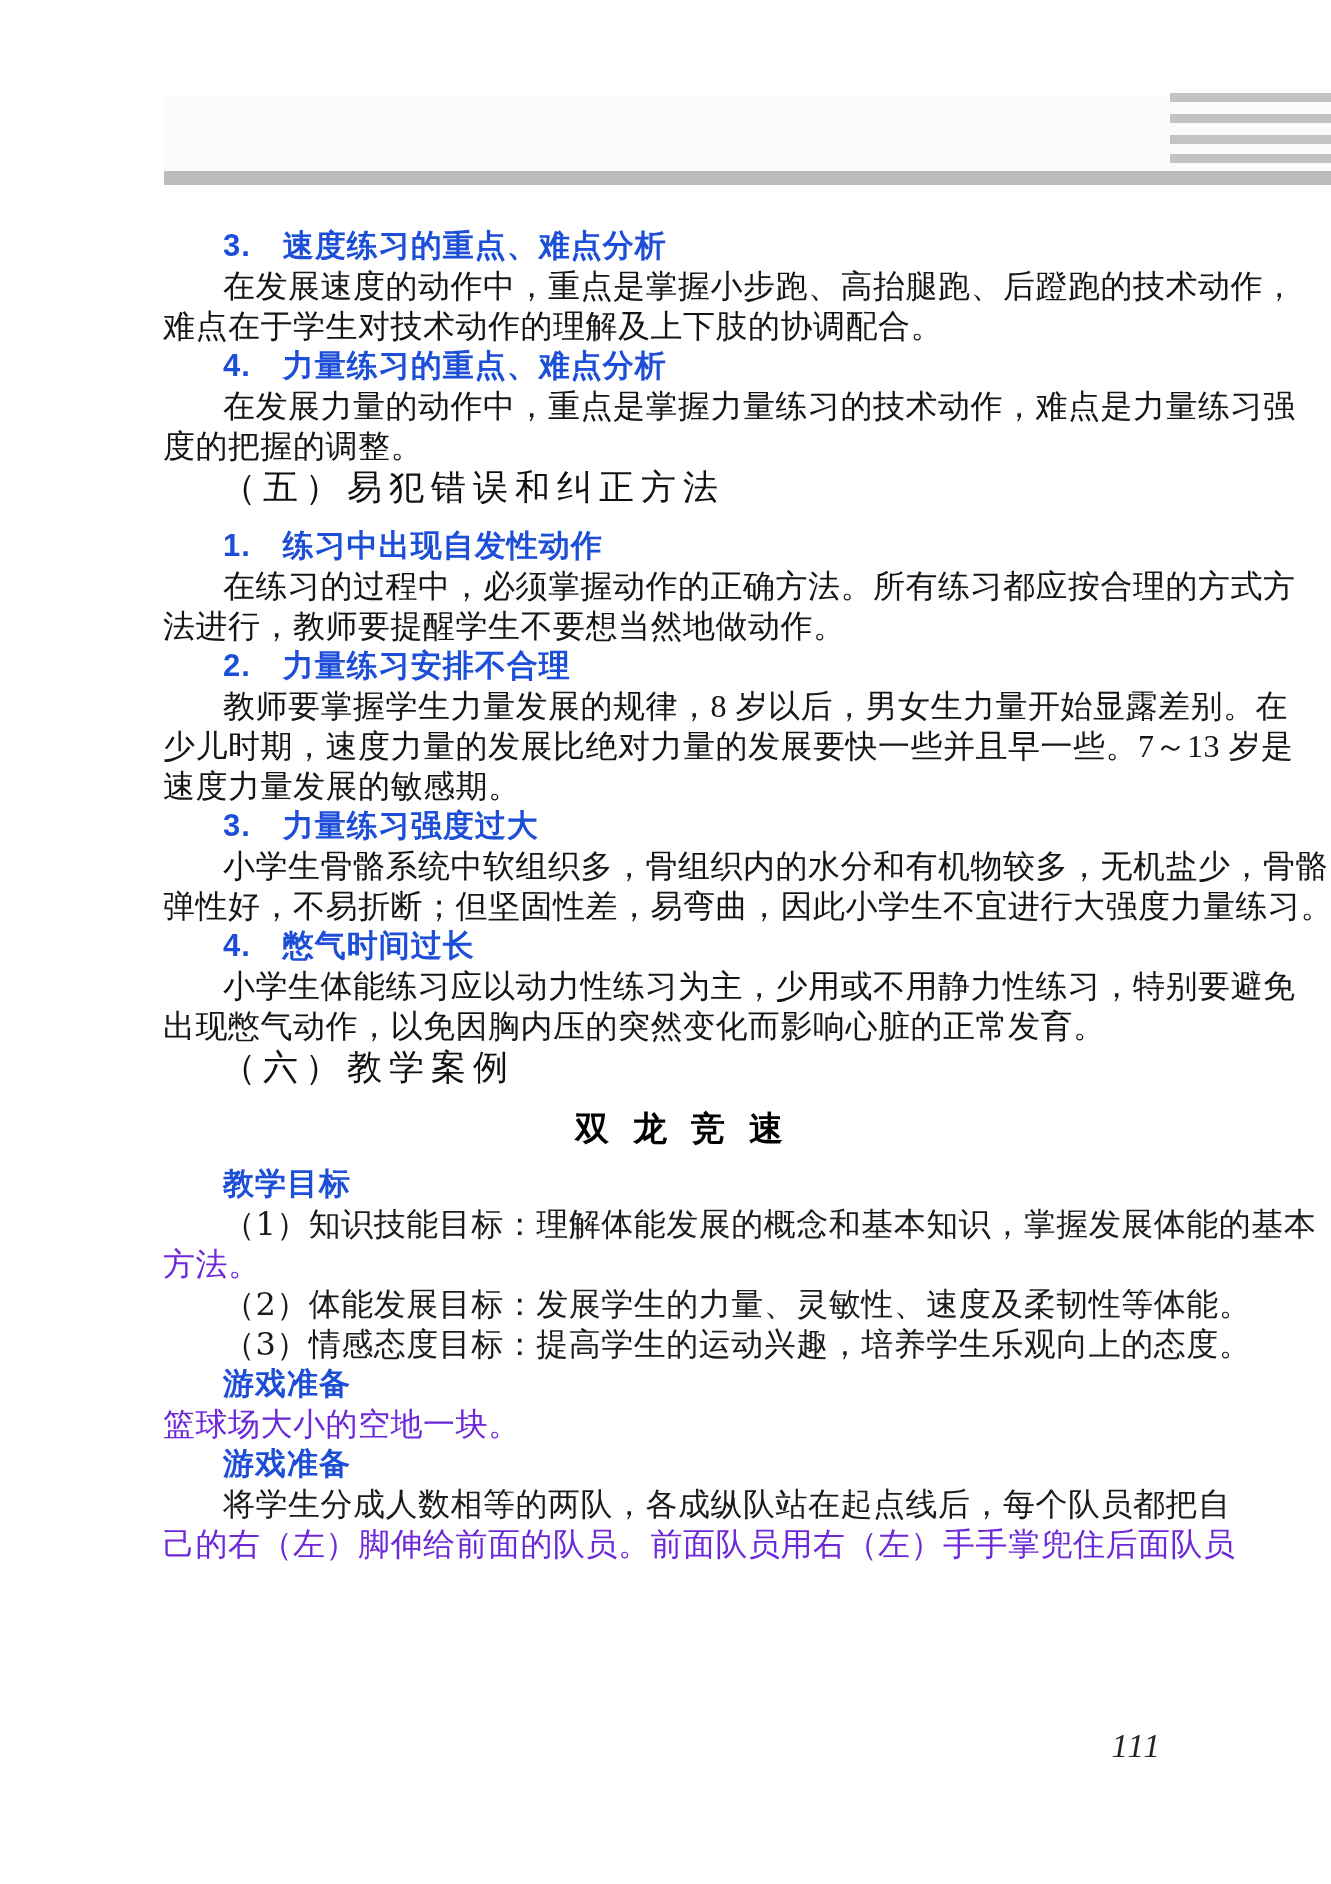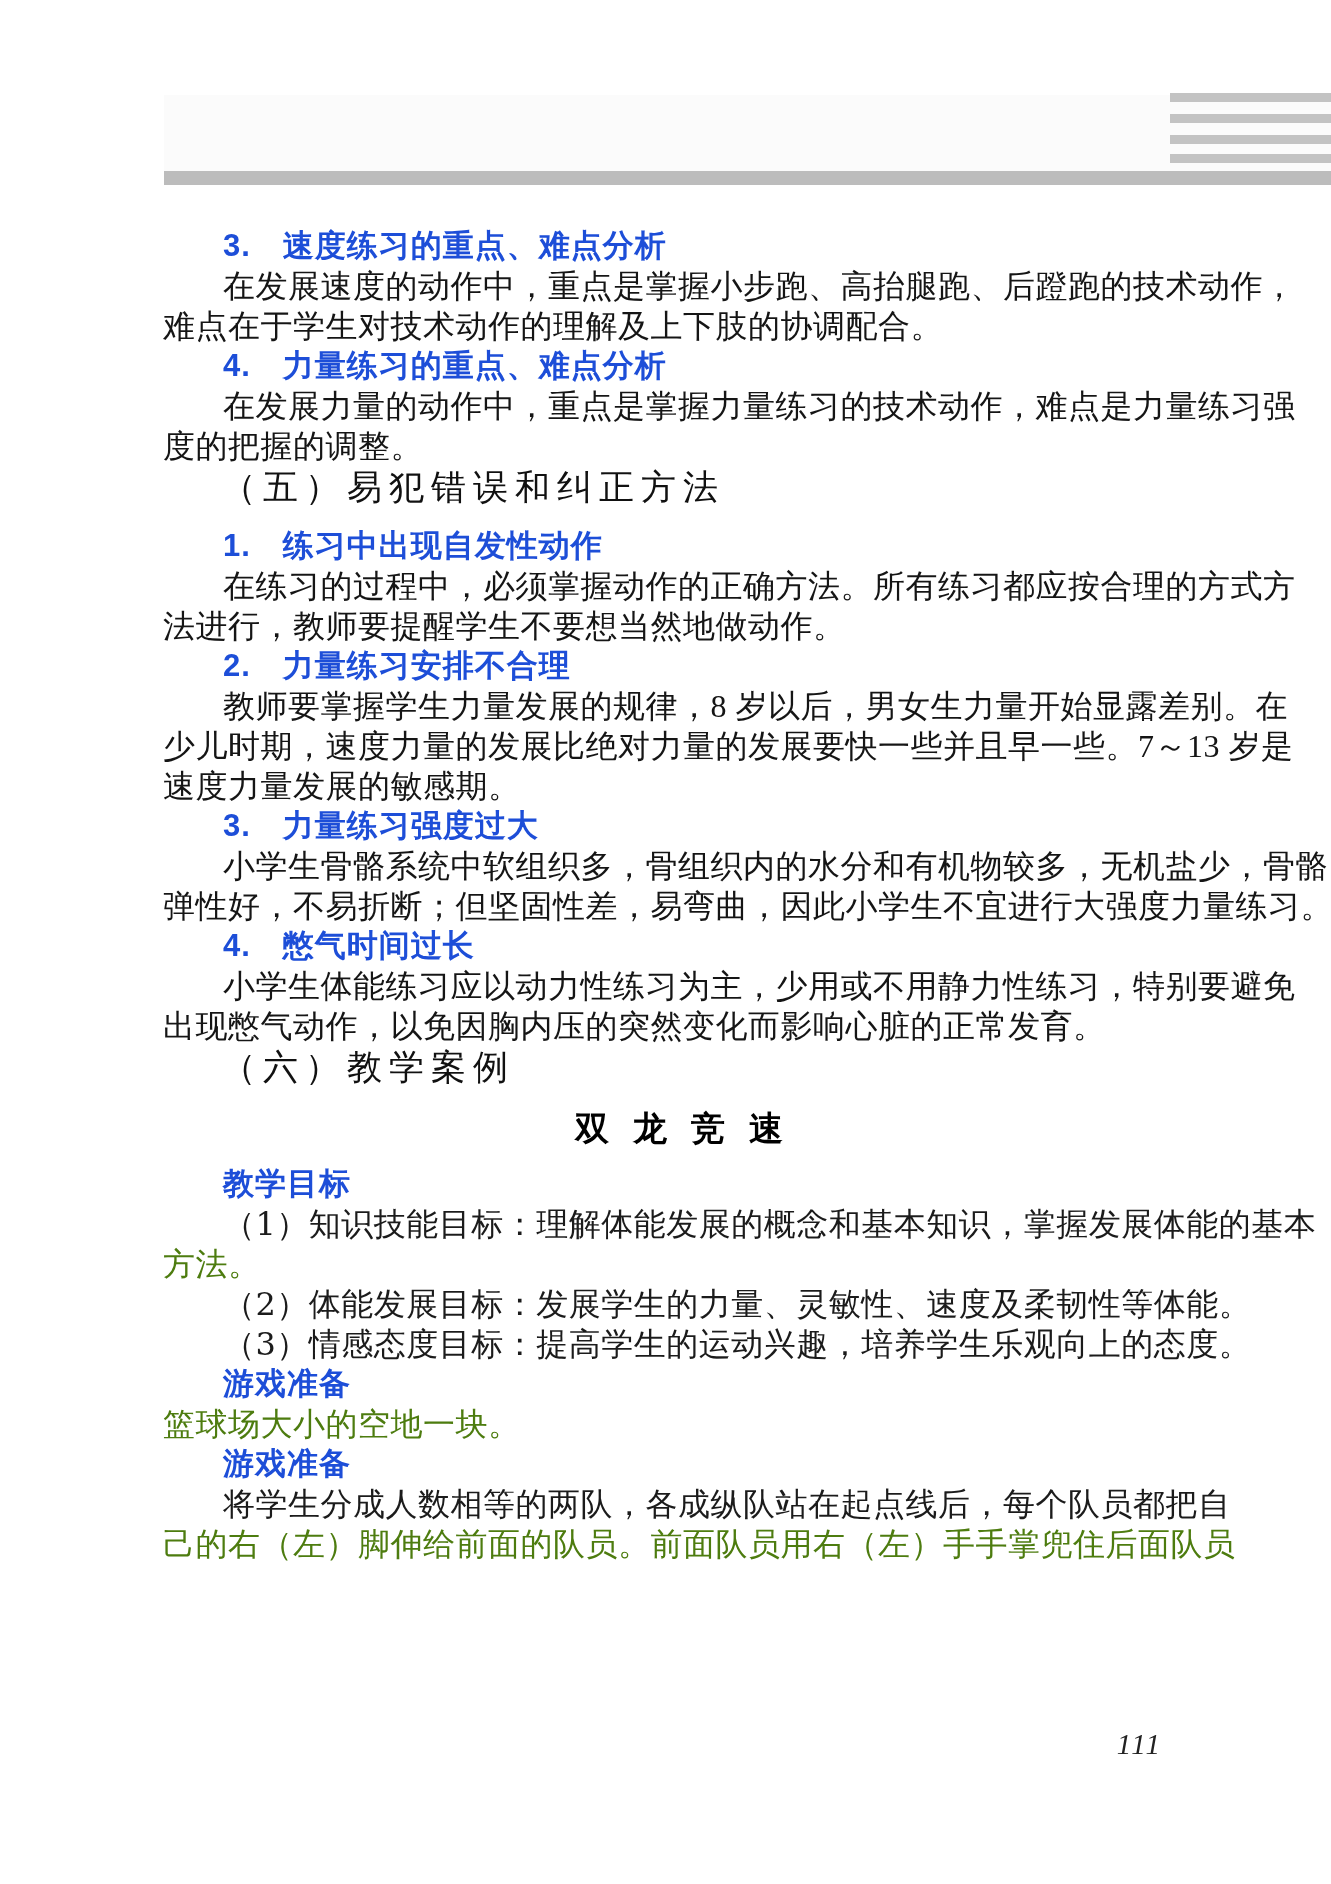--- a/index.html
+++ b/index.html
@@ -30,37 +30,37 @@
   .line{
     height:40px;line-height:40px;font-size:32px;
     letter-spacing:0.5px;white-space:nowrap;
   }
   .t-heading{
     font-family:"Liberation Sans",sans-serif;font-weight:700;
     font-size:31px;color:#1d4ed8;padding-left:60px;letter-spacing:1px;
   }
   .t-para-first{text-indent:60px;}
   .t-para{}
-  .t-case{font-family:Liberation Serif, serif;color:#4d7c0f;}
+  .t-case{font-family:Liberation Serif, serif;color:#6d28d9;}
   .t-case-first{font-family:"DejaVu Serif",serif;color:#1b1b1b;text-indent:60px;}
   .t-section{
     font-family:"DejaVu Serif",serif;
     height:42px;line-height:42px;font-size:35px;letter-spacing:7px;
     padding-left:58px;margin-bottom:18px;color:#111;
   }
   .t-title{
     font-family:"DejaVu Serif",serif;font-weight:700;
     height:44px;line-height:44px;font-size:34px;
     text-align:center;letter-spacing:24px;text-indent:24px;
     margin-top:10px;margin-bottom:14px;color:#000;
   }
   .page-number{
     position:absolute;top:1728px;right:169px;
     font-family:"Liberation Serif",serif;font-style:italic;
-    font-size:29px;color:#222;letter-spacing:2px;
+    font-size:33px;color:#222;letter-spacing:2px;
   }
 </style>
 </head>
 <body>
 
 <div class="header-block"></div>
 <div class="header-bar"></div>
 <div class="stripe s1"></div>
 <div class="stripe s2"></div>
 <div class="stripe s3"></div>

